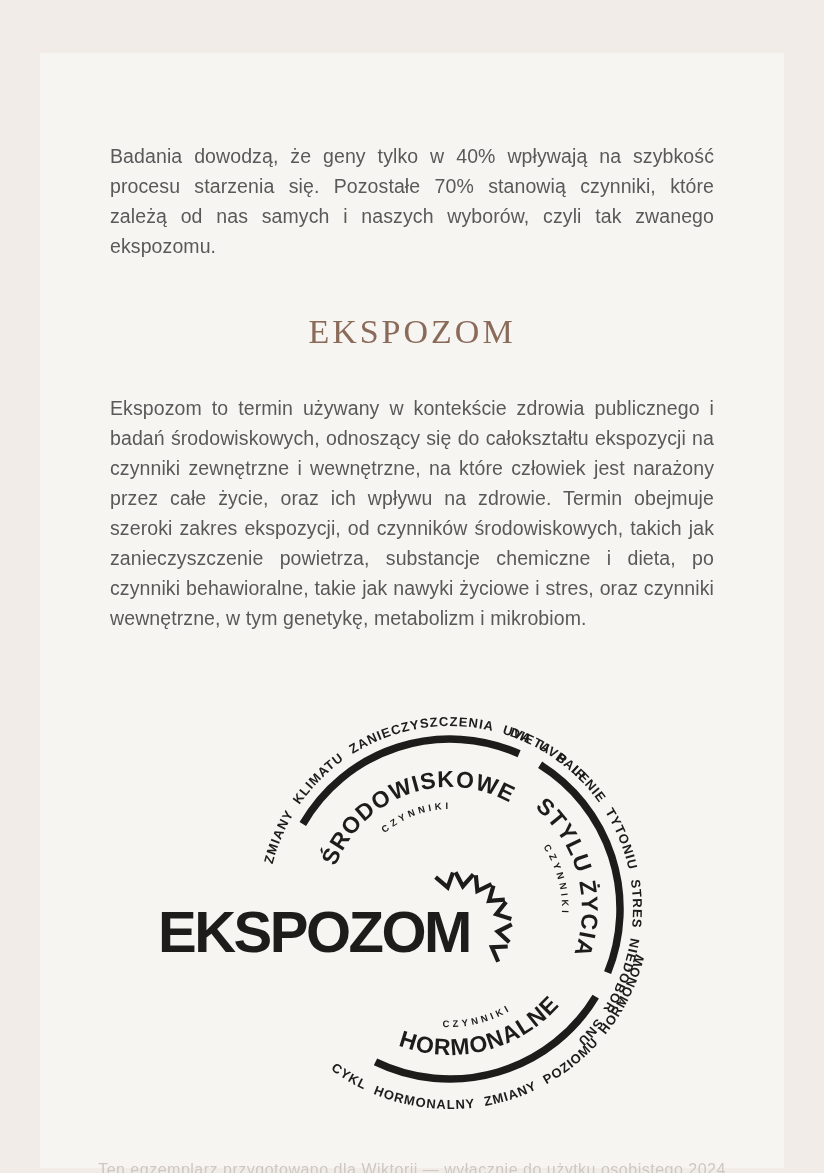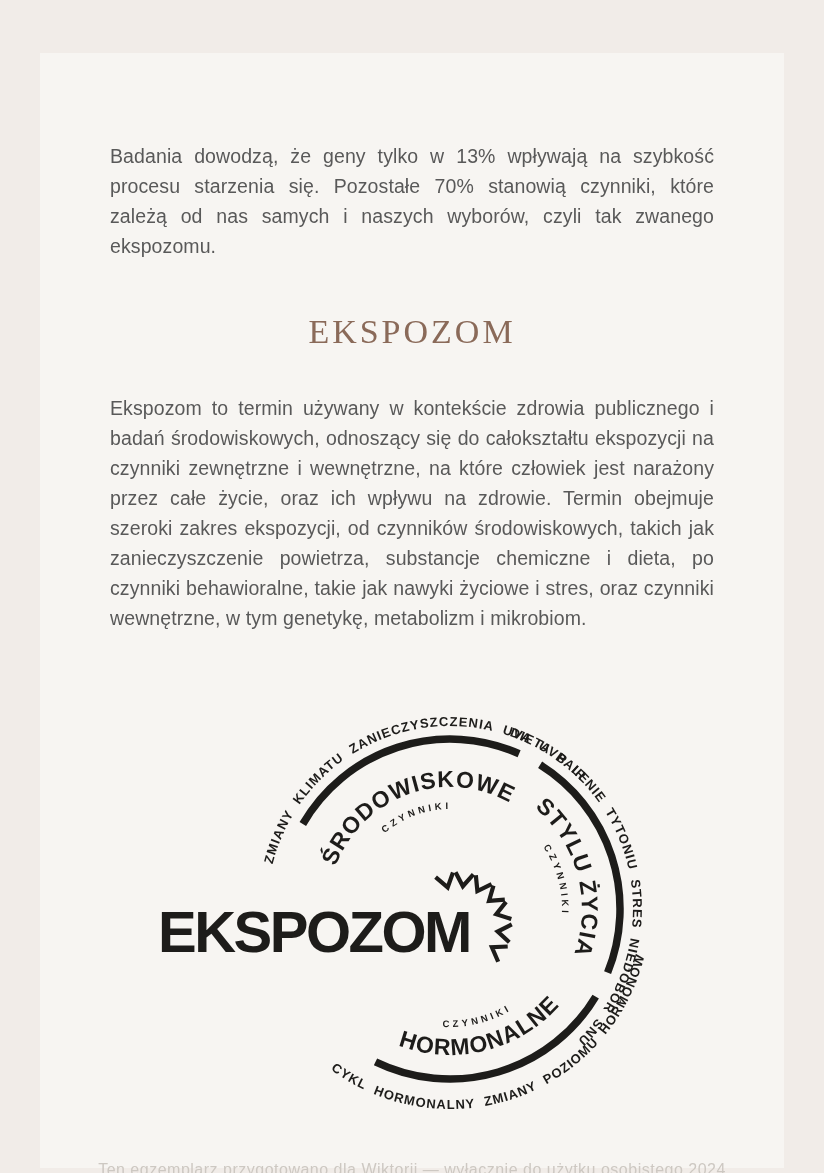--- a/index.html
+++ b/index.html
@@ -55,21 +55,21 @@
     white-space:nowrap;
     letter-spacing:0.5px;
   }
 </style>
 </head>
 <body>
 
 <div class="card">
   <div class="content">
 
-    <p class="para">Badania dowodzą, że geny tylko w 13% wpływają na szybkość procesu starzenia się. Pozostałe 70% stanowią czynniki, które zależą od nas samych i naszych wyborów, czyli tak zwanego ekspozomu.</p>
+    <p class="para">Badania dowodzą, że geny tylko w 40% wpływają na szybkość procesu starzenia się. Pozostałe 70% stanowią czynniki, które zależą od nas samych i naszych wyborów, czyli tak zwanego ekspozomu.</p>
 
     <h1 class="heading">EKSPOZOM</h1>
 
     <p class="para">Ekspozom to termin używany w kontekście zdrowia publicznego i badań środowiskowych, odnoszący się do całokształtu ekspozycji na czynniki zewnętrzne i wewnętrzne, na które człowiek jest narażony przez całe życie, oraz ich wpływu na zdrowie. Termin obejmuje szeroki zakres ekspozycji, od czynników środowiskowych, takich jak zanieczyszczenie powietrza, substancje chemiczne i dieta, po czynniki behawioralne, takie jak nawyki życiowe i stres, oraz czynniki wewnętrzne, w tym genetykę, metabolizm i mikrobiom.</p>
 
     <div class="diagram-wrap">
       <svg width="560" height="450" viewBox="0 0 560 450">
         <defs>
 
           <path id="pT1" d="M 129.8 188.2 A 183 183 0 0 1 450.2 102.4"></path>

